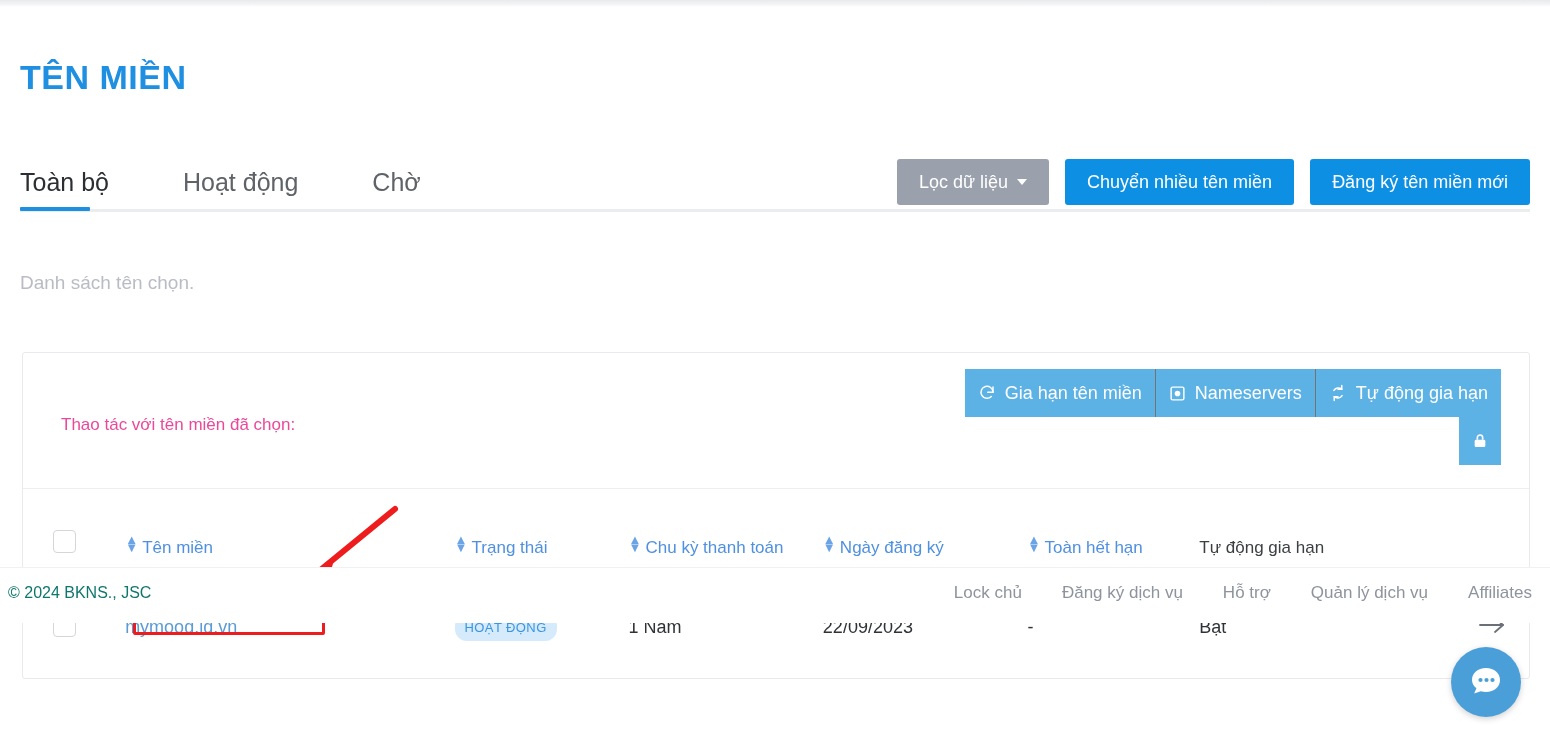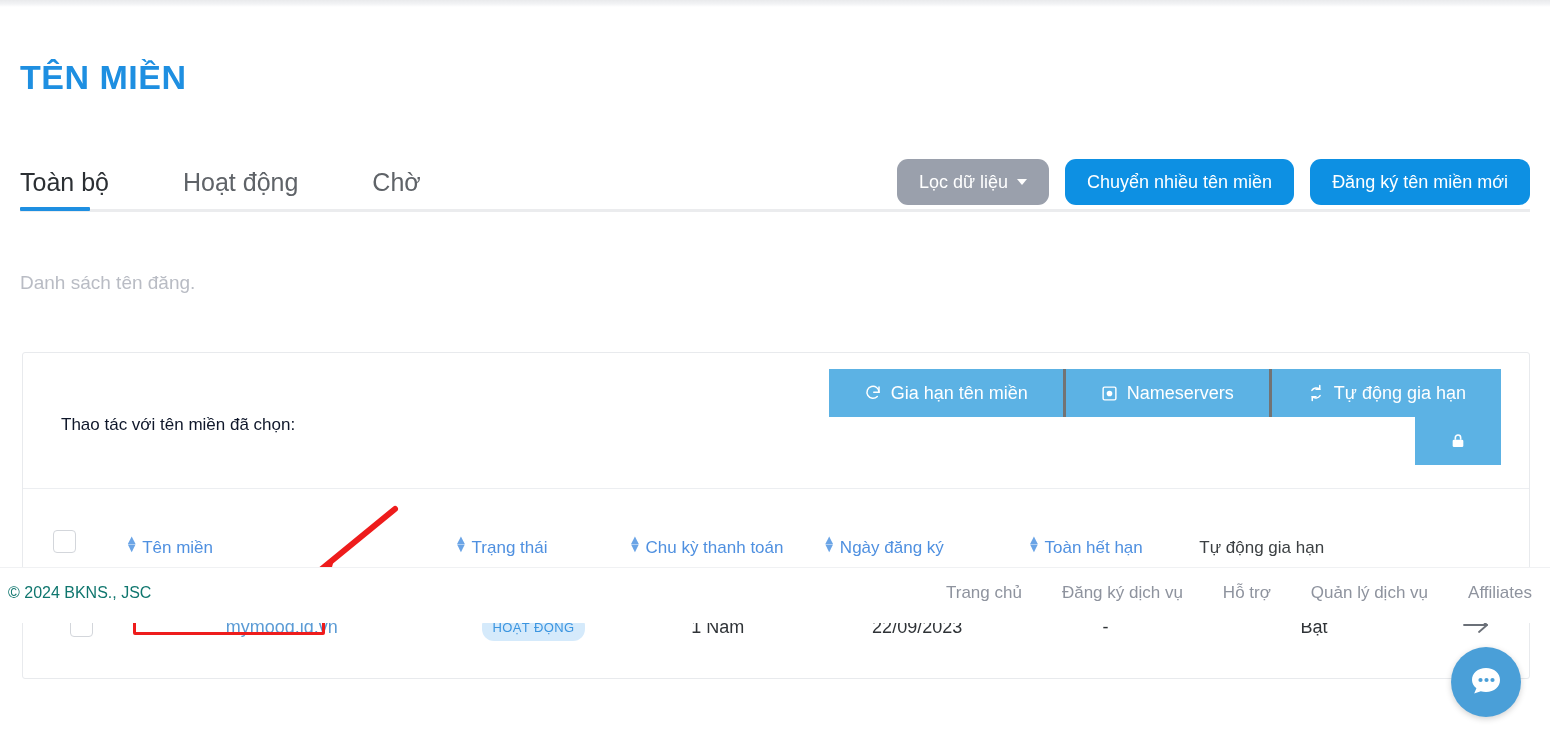--- a/index.html
+++ b/index.html
@@ -43,21 +43,21 @@
   }
   .tabline-active {
     position: absolute; left: 20px; top: 207px; width: 70px; height: 4px;
     background: #1e8fe1; border-radius: 1px;
   }
 
   
   .topbtns { position: absolute; right: 20px; top: 159px; display: flex; }
   .btn {
     border: none; cursor: pointer; font-size: 18px; color: #fff;
-    height: 46px; padding: 0 22px; border-radius: 11px;
+    height: 46px; padding: 0 22px; border-radius: 3px;
     font-family: "Liberation Sans", sans-serif;
     display: flex; align-items: center; justify-content: center;
     white-space: nowrap;
   }
   .btn-grey { background: #9aa0ac; }
   .btn-blue { background: #0d90e3; }
   .btn + .btn { margin-left: 16px; }
   .caret {
     display: inline-block; margin-left: 9px;
     border-left: 5px solid transparent; border-right: 5px solid transparent;
@@ -74,47 +74,47 @@
   .card {
     position: absolute; left: 22px; top: 352px; width: 1508px;
     background: #fff; border: 1px solid #e8eaed; border-radius: 3px;
   }
   .card-actions {
     position: relative; min-height: 136px; padding: 16px 12px 8px 12px;
     border-bottom: 1px solid #eceef1;
   }
   .actions-label {
     position: absolute; left: 38px; top: 62px;
-    font-size: 17px; color: #0f172a;
+    font-size: 17px; color: #ec4899;
   }
   .actions-group {
     display: flex; flex-wrap: wrap; justify-content: flex-end;
     padding-right: 16px;
   }
   .abtn {
     background: #5cb2e4; color: #fff; border: none; cursor: pointer;
-    height: 48px; padding: 0 35px; font-size: 18px;
+    height: 48px; padding: 0 13px; font-size: 18px;
     display: flex; align-items: center; gap: 9px;
     font-family: "Liberation Sans", sans-serif; white-space: nowrap;
   }
-  .abtn + .abtn { border-left: 3px solid #737373; }
+  .abtn + .abtn { border-left: 1px solid #737373; }
   .abtn.row2 { margin-top: 0; }
   .abtn-icon { display: inline-flex; align-items: center; }
   .abtn-icon svg { display: block; }
 
   
   table.domtable { width: 100%; border-collapse: collapse; }
   table.domtable th {
     font-weight: normal; text-align: left; vertical-align: bottom;
     padding: 18px 8px 16px 8px; font-size: 17px; color: #4f90e0;
     line-height: 1.45;
   }
   table.domtable th.plain { color: #3c4043; }
   table.domtable td {
-    padding: 36px 8px; font-size: 18px; color: #2f3337; vertical-align: middle; text-align: center;
+    padding: 36px 8px; font-size: 18px; color: #2f3337; vertical-align: middle;
   }
   table.domtable tr.head { border-bottom: 1px solid #eceef1; height: 88px; }
   .sorticon {
     display: inline-block; width: 10px; margin-right: 7px;
     vertical-align: 1px; line-height: 0.62; font-size: 13px; color: #6aa4e6;
   }
   .sorticon i { display: block; font-style: normal; }
   .chk {
     width: 23px; height: 23px; border: 1px solid #d3d6db; border-radius: 4px;
     background: #fff; display: inline-block; cursor: pointer;
@@ -192,21 +192,21 @@
 
   <div class="topbtns">
     <button class="btn btn-grey">
       <span>Lọc dữ liệu</span>
       <span class="caret"></span>
     </button>
     <button class="btn btn-blue">Chuyển nhiều tên miền</button>
     <button class="btn btn-blue">Đăng ký tên miền mới</button>
   </div>
 
-  <div class="subtitle">Danh sách tên đăng.</div>
+  <div class="subtitle">Danh sách tên chọn.</div>
 
   <div class="card">
 
     <div class="card-actions">
       <div class="actions-label">Thao tác với tên miền đã chọn:</div>
 
       <div class="actions-group">
         <button class="abtn">
           <span class="abtn-icon">
             <svg width="18" height="18" viewBox="0 0 24 24" fill="none" stroke="#fff" stroke-width="2" stroke-linecap="round">
@@ -304,21 +304,21 @@
   <svg class="anno-arrow" width="115" height="90">
     <line x1="105" y1="9" x2="28" y2="72" stroke="#ee1c1c" stroke-width="6" stroke-linecap="round"></line>
     <polygon points="14,84 44,60 38,81" fill="#ee1c1c"></polygon>
   </svg>
   <div class="anno-box"></div>
   <div class="anno-num">4</div>
 
   <div class="footer">
     <div class="copyright">© 2024 BKNS., JSC</div>
     <div class="footlinks">
-      <a class="footlink">Trang chủ</a>
+      <a class="footlink">Lock chủ</a>
       <a class="footlink">Đăng ký dịch vụ</a>
       <a class="footlink">Hỗ trợ</a>
       <a class="footlink">Quản lý dịch vụ</a>
       <a class="footlink">Affiliates</a>
     </div>
   </div>
 
   <div class="chat">
     <svg width="40" height="40" viewBox="0 0 40 40">
       <path d="M20 6c8.3 0 14 5.3 14 12 0 6.7-5.7 12-14 12-1.9 0-3.6-.3-5.2-.8l-6.6 2.4 2.2-5.4C7.6 23.9 6 21.2 6 18 6 11.3 11.7 6 20 6z" fill="#ffffff"></path>

